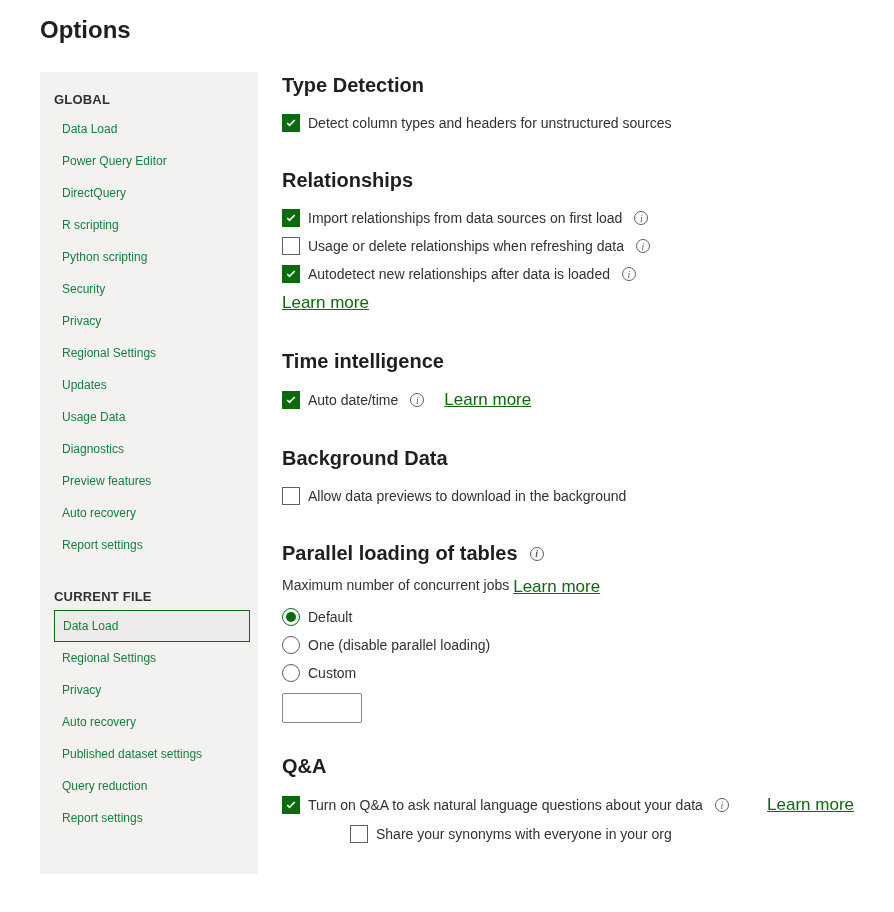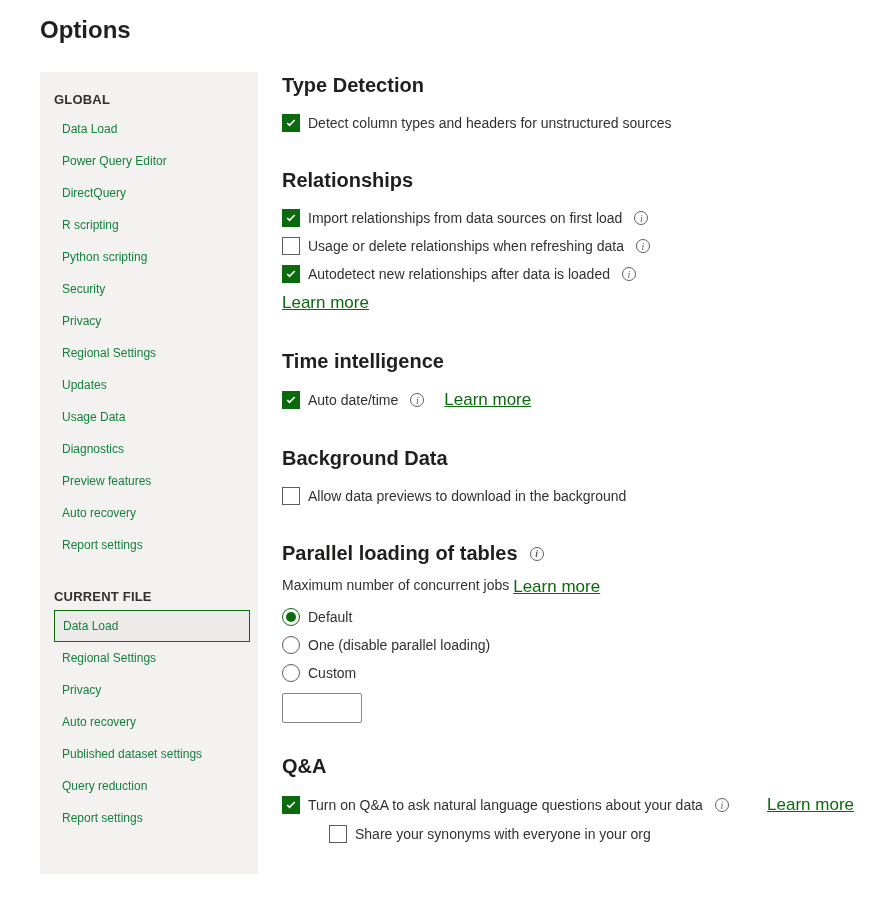--- a/index.html
+++ b/index.html
@@ -142,21 +142,21 @@
     gap: 4px;
   }
   .num-input {
     width: 80px;
     height: 30px;
     border: 1px solid #8a8886;
     background: #fff;
     margin-top: 6px;
     border-radius: 2px;
   }
-  .indent { margin-left: 7px; padding-left: 40px; }
+  .indent { margin-left: 28px; padding-left: 40px; }
   .link-inline { margin-left: 12px; }
 </style>
 </head>
 <body>
 
 <div class="page">
   <h1 class="page-title">Options</h1>
 
   <div class="layout">
     <div class="sidebar">

